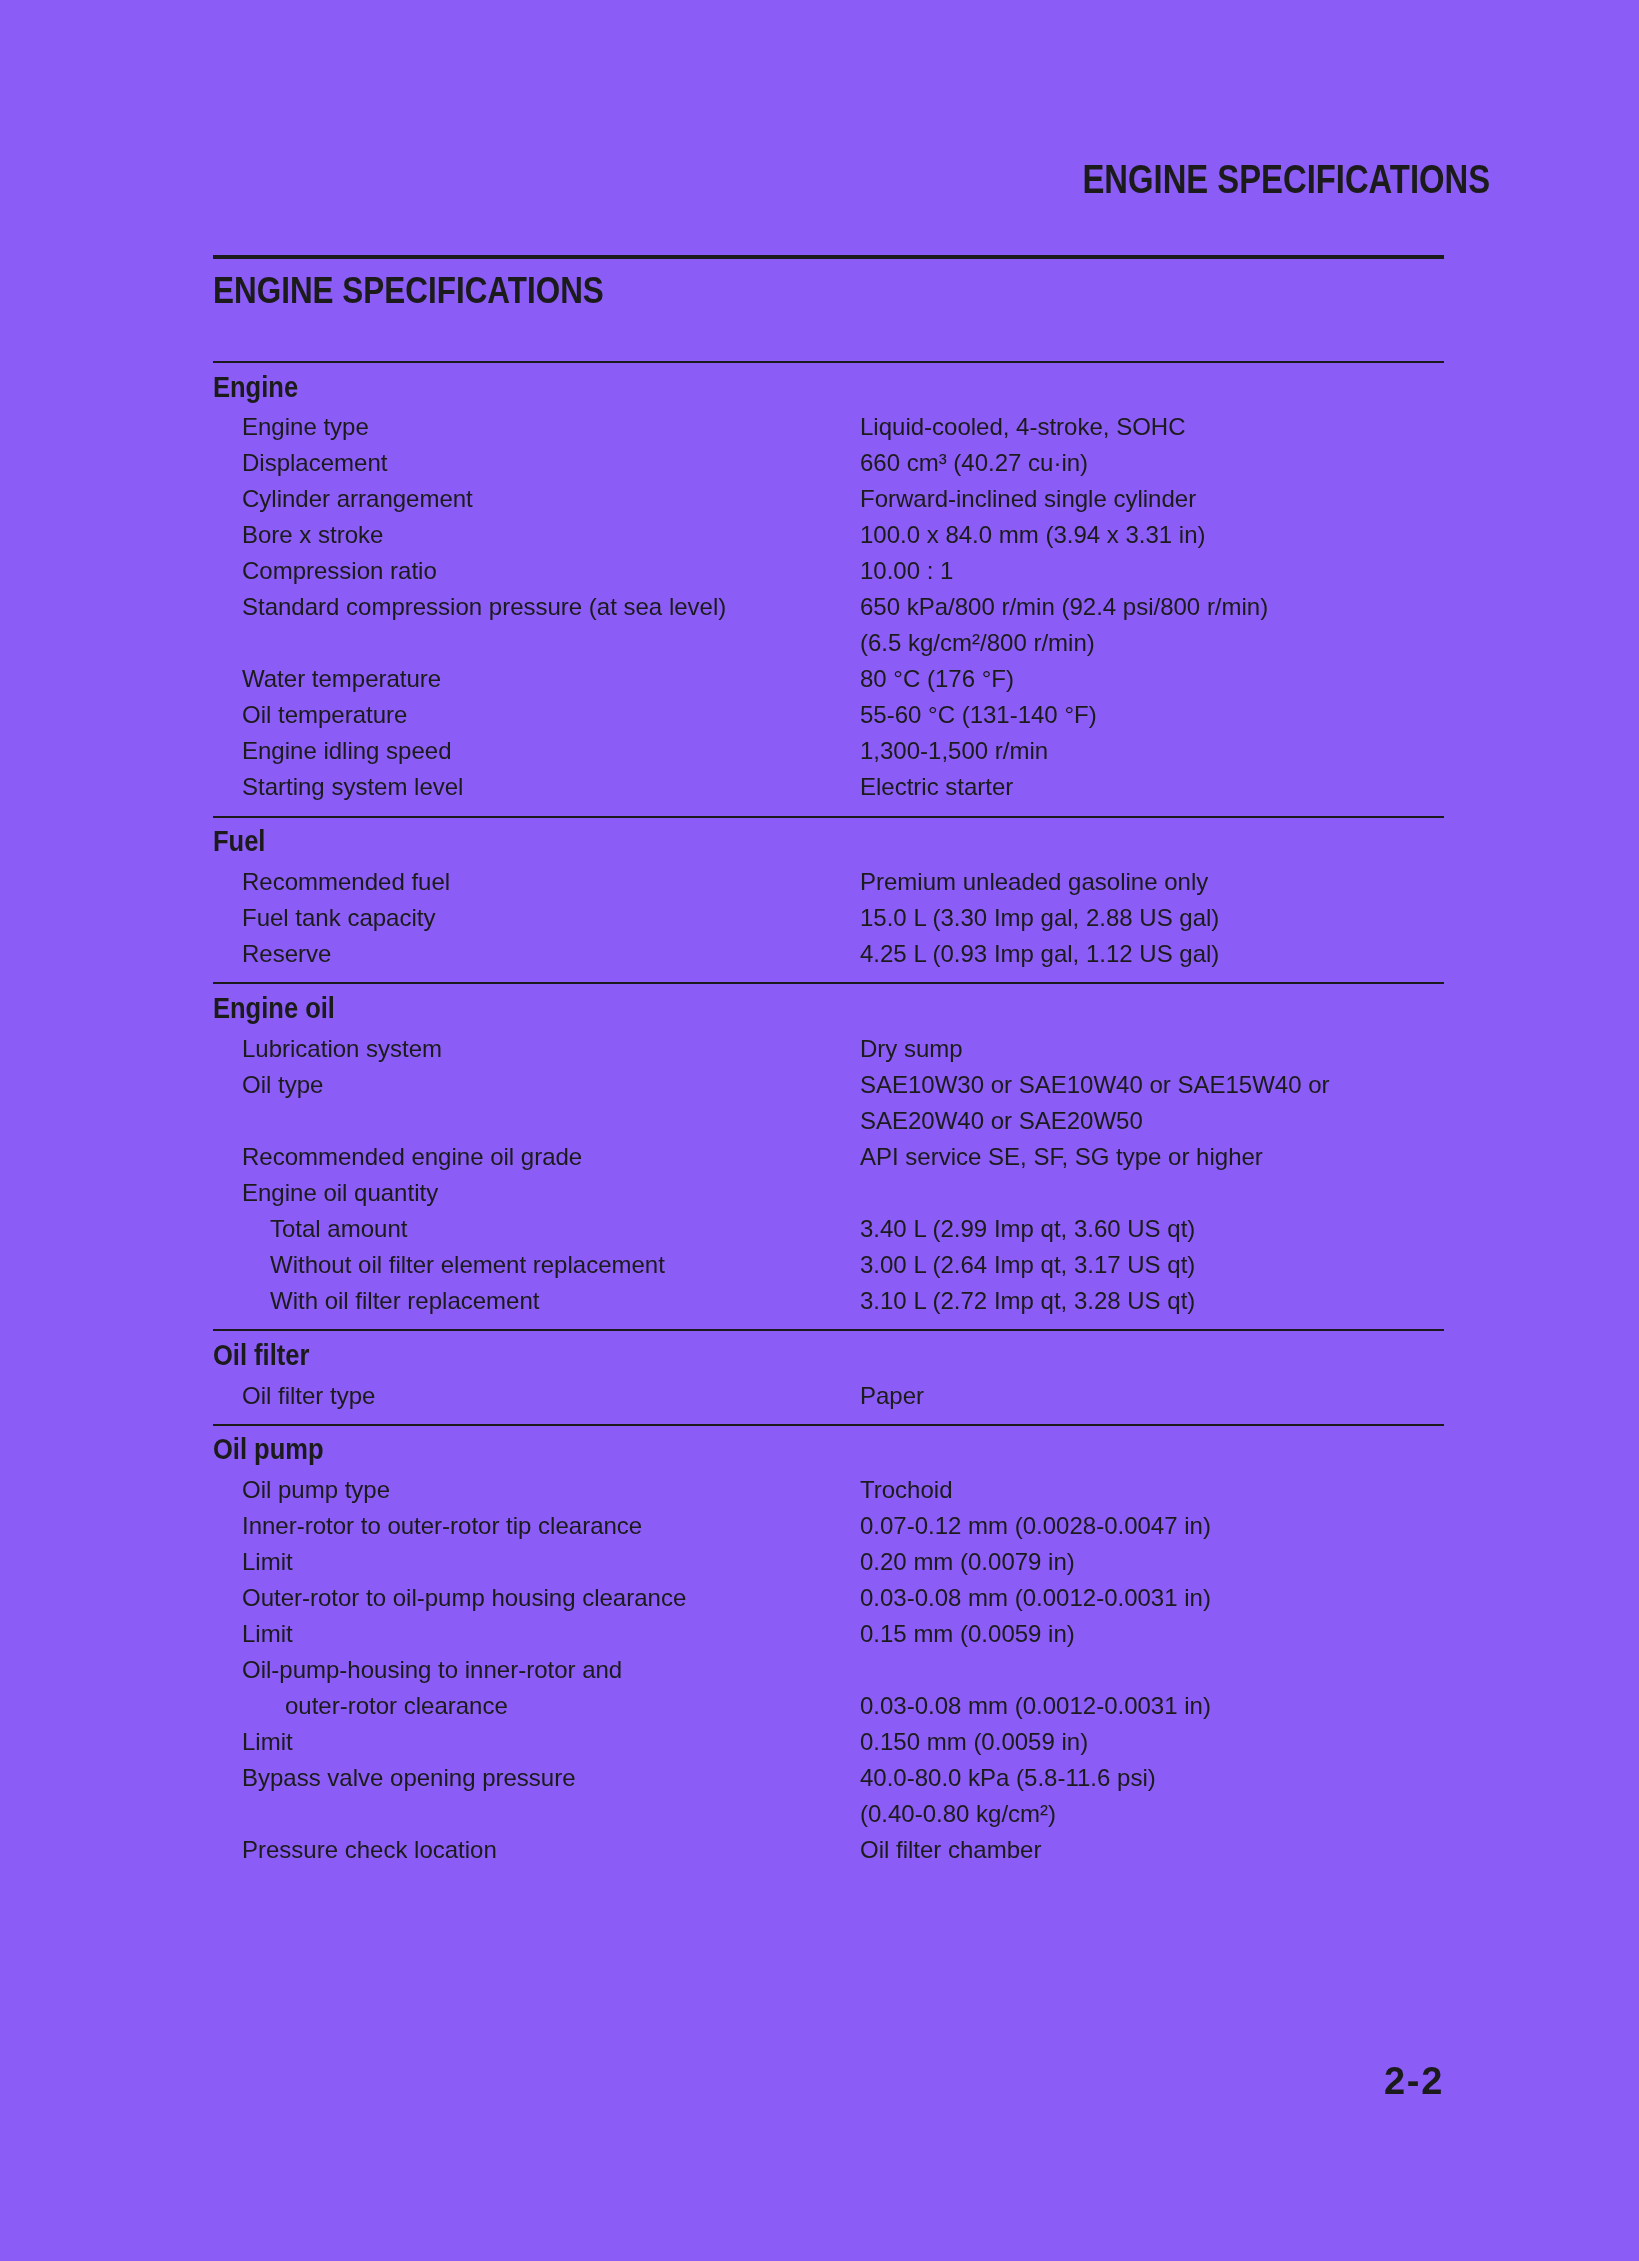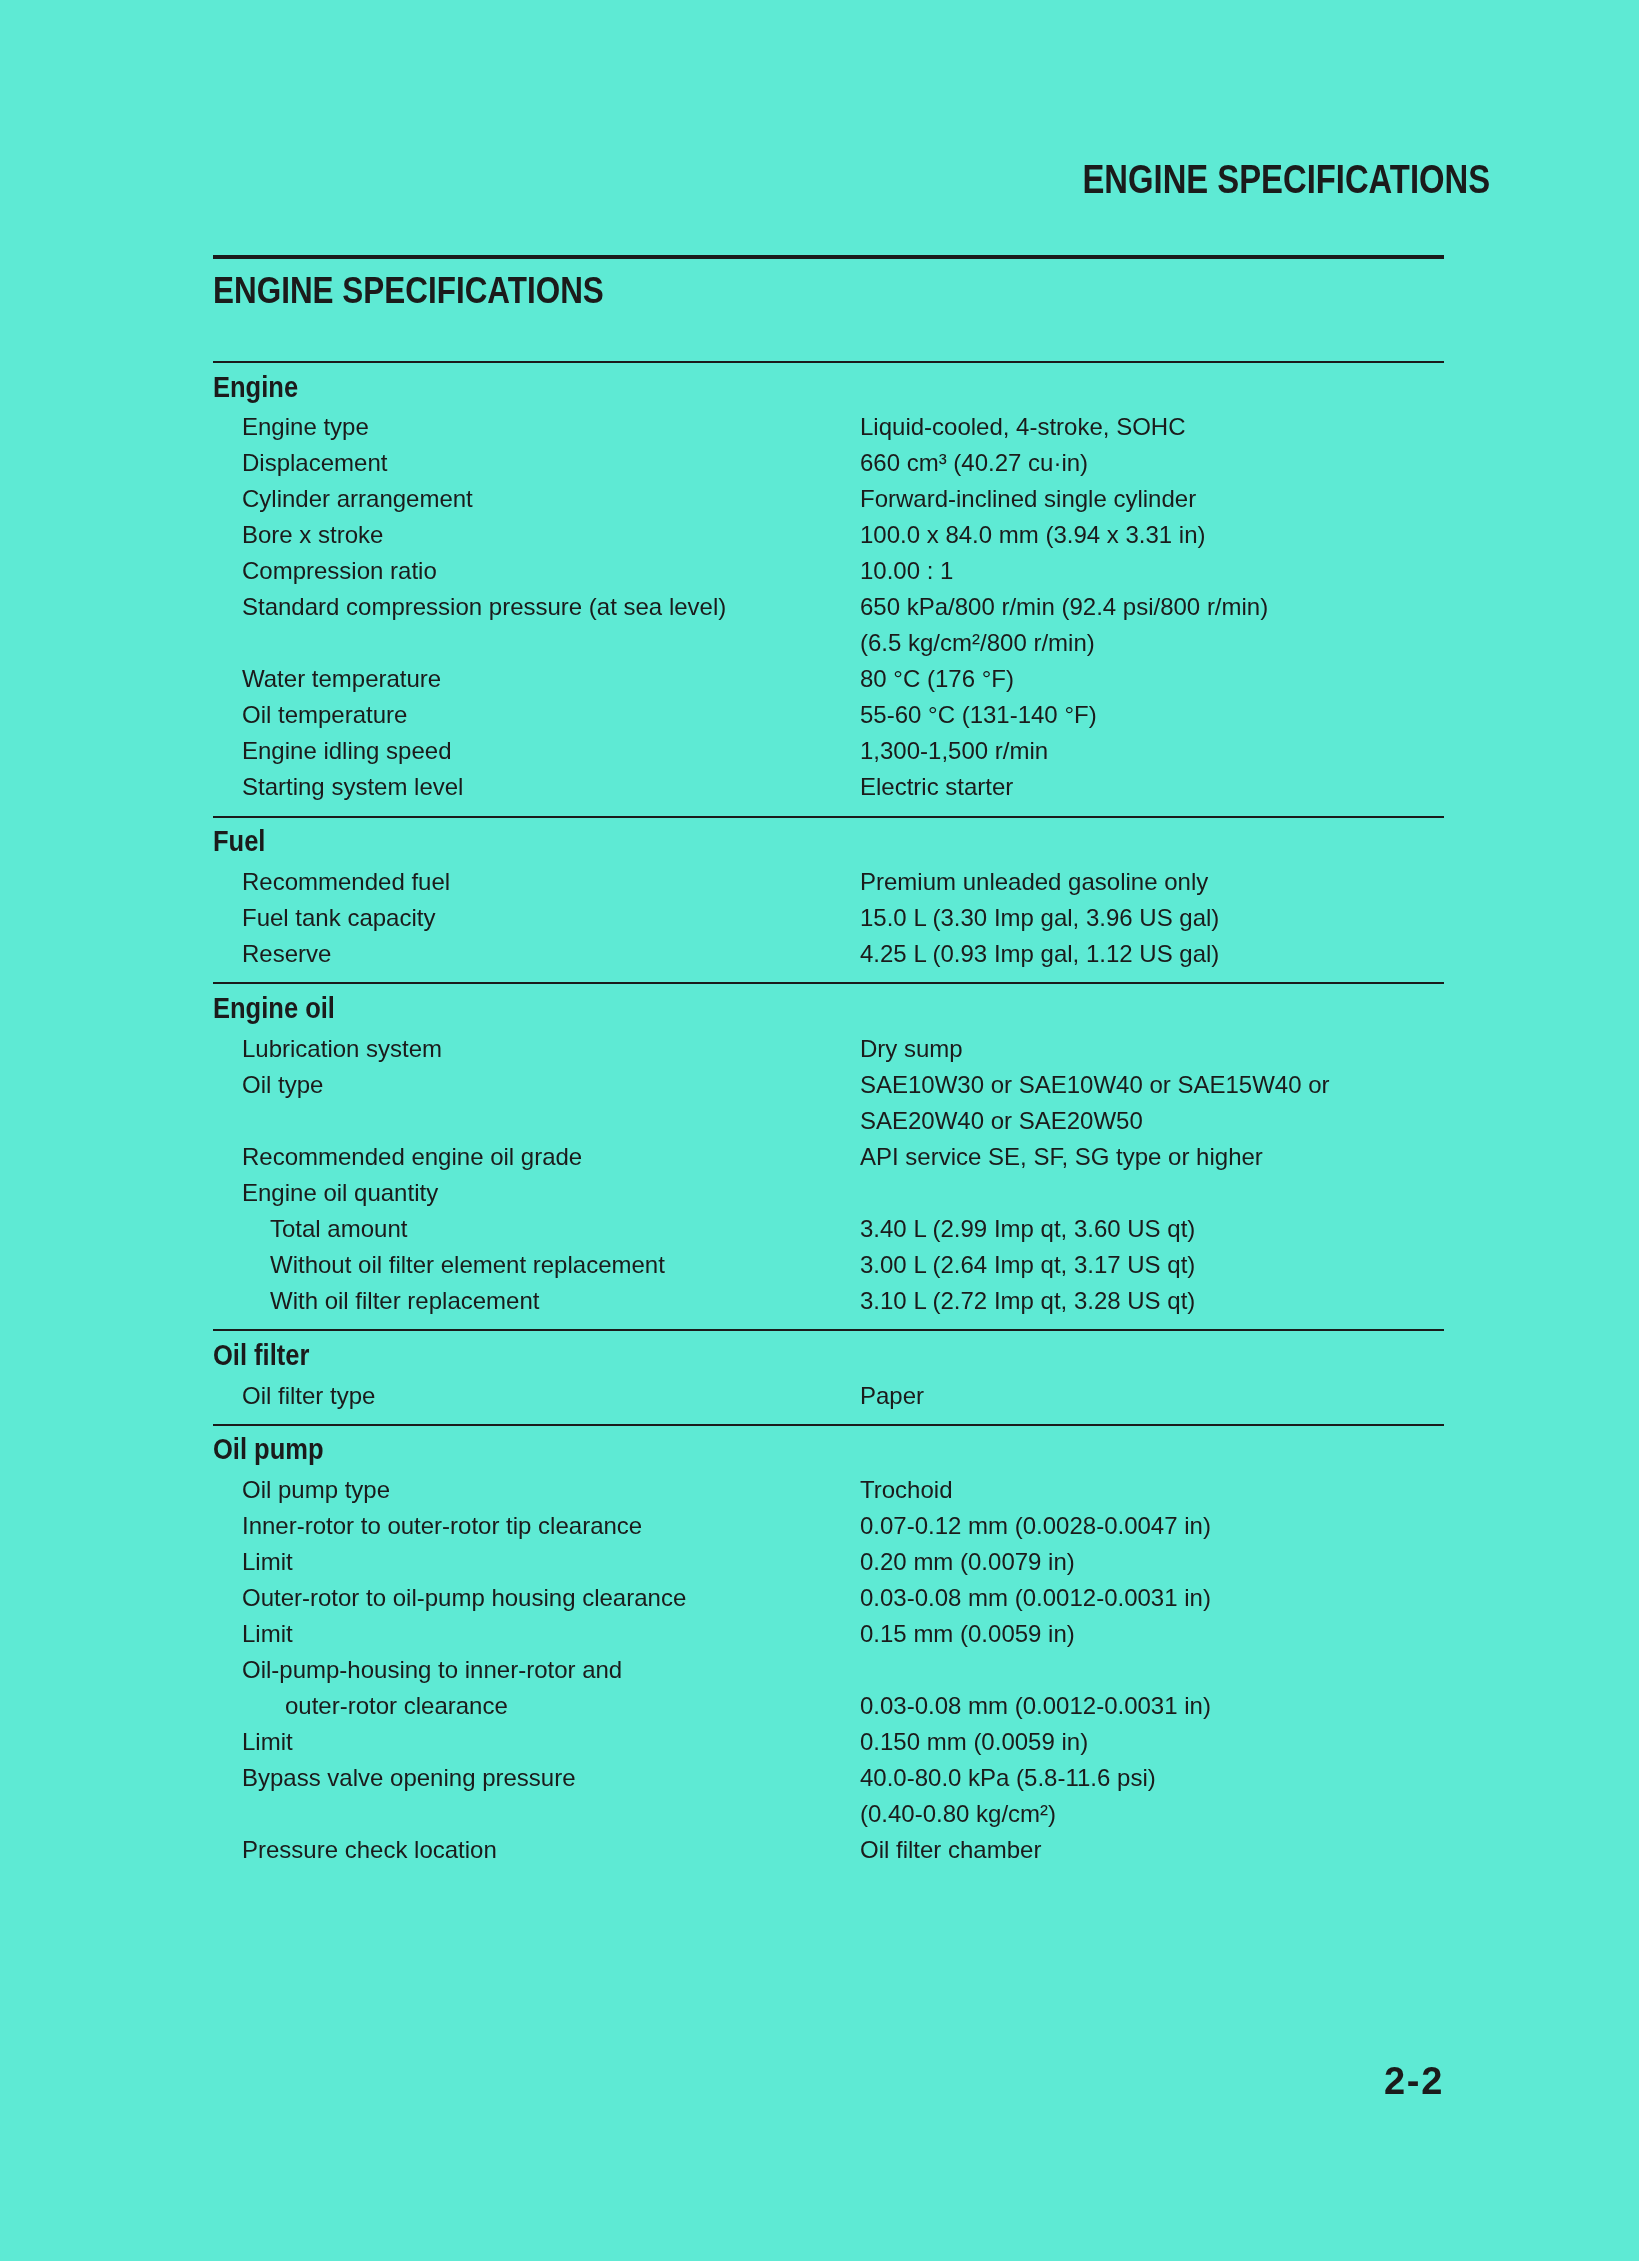--- a/index.html
+++ b/index.html
@@ -1,18 +1,18 @@
 <!DOCTYPE html>
 <html style="font-size:13.7px"><head>
 <meta charset="utf-8">
 <style>
   html,body { margin:0; padding:0; background:#e8e8e8; }
   .page {
     position:relative; width:1640px; height:2261px; margin:0 auto;
-    background:#5eead4; color:#1b1b1b;
+    background:#8b5cf6; color:#1b1b1b;
     font-family:"Liberation Sans", sans-serif;
     overflow:hidden;
   }
   .running-header {
     position:absolute; top:157px; right:150px;
     font-size:40px; font-weight:bold; white-space:nowrap;
     transform:scaleX(0.82); transform-origin:100% 50%;
   }
   .rule-thick {
     position:absolute; left:213px; top:255px; width:1231px; height:4.3px;
@@ -100,21 +100,21 @@
         </div>
       </section>
       <section class="spec-section">
         <h2 class="section-heading">Fuel</h2>
         <div class="row">
           <div class="cell-label">Recommended fuel</div>
           <div class="cell-value">Premium unleaded gasoline only</div>
         </div>
         <div class="row">
           <div class="cell-label">Fuel tank capacity</div>
-          <div class="cell-value">15.0 L (3.30 Imp gal, 3.96 US gal)</div>
+          <div class="cell-value">15.0 L (3.30 Imp gal, 2.88 US gal)</div>
         </div>
         <div class="row">
           <div class="cell-label">Reserve</div>
           <div class="cell-value">4.25 L (0.93 Imp gal, 1.12 US gal)</div>
         </div>
       </section>
       <section class="spec-section">
         <h2 class="section-heading">Engine oil</h2>
         <div class="row">
           <div class="cell-label">Lubrication system</div>

